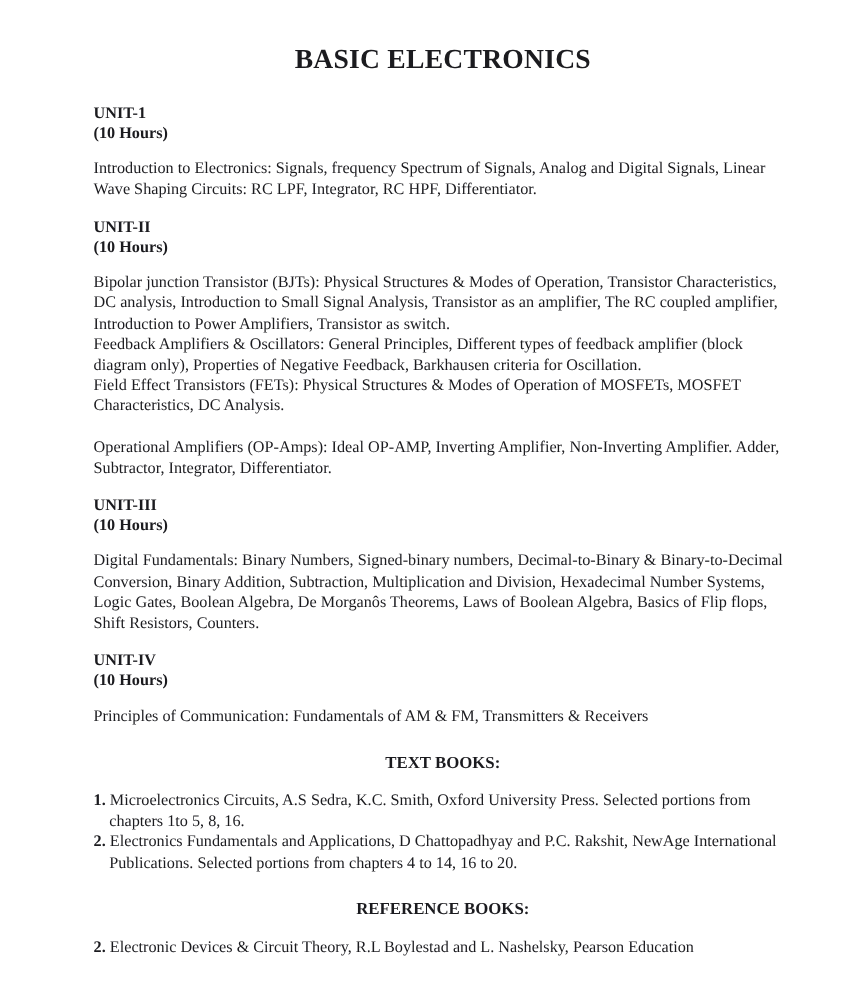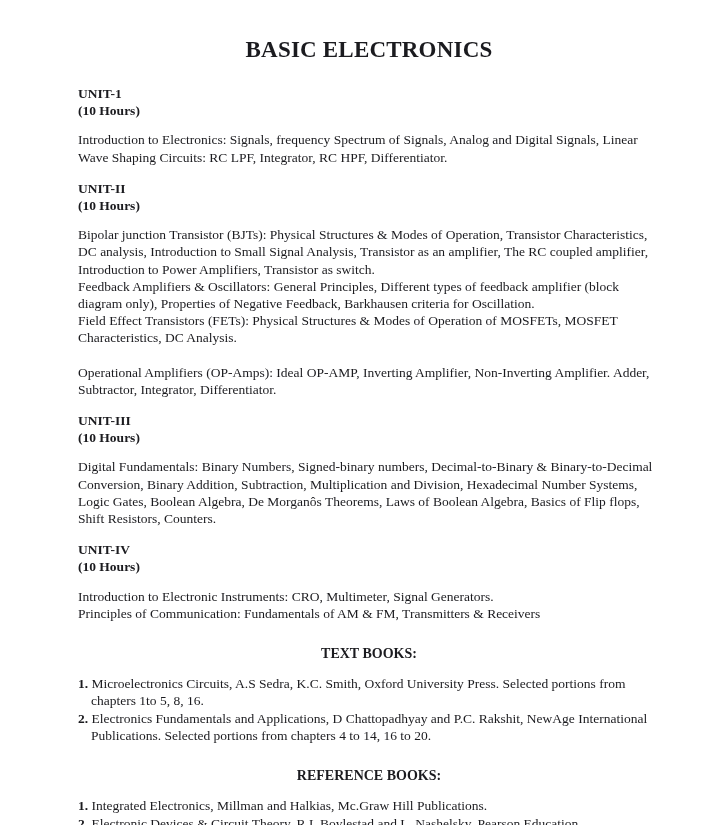--- a/index.html
+++ b/index.html
@@ -85,33 +85,31 @@
       <span class="hours">(10 Hours)</span>
     </div>
     <p class="body-par">Digital Fundamentals: Binary Numbers, Signed-binary numbers, Decimal-to-Binary &amp; Binary-to-Decimal Conversion, Binary Addition, Subtraction, Multiplication and Division, Hexadecimal Number Systems, Logic Gates, Boolean Algebra, De Morganôs Theorems, Laws of Boolean Algebra, Basics of Flip flops, Shift Resistors, Counters.</p>
   </section>
 
   <section class="unit">
     <div class="unit-head">
       <span>UNIT-IV</span>
       <span class="hours">(10 Hours)</span>
     </div>
-    <p class="body-par">Introduction to Electronic Instruments: CRO, Multimeter, Signal Generators.</p>
     <p class="body-par">Principles of Communication: Fundamentals of AM &amp; FM, Transmitters &amp; Receivers</p>
   </section>
 
   <section>
     <div class="books-head">TEXT BOOKS:</div>
     <ol class="book-list">
       <li><span class="num">1.</span> <span>Microelectronics Circuits, A.S Sedra, K.C. Smith, Oxford University Press. Selected portions from chapters 1to 5, 8, 16.</span></li>
       <li><span class="num">2.</span> <span>Electronics Fundamentals and Applications, D Chattopadhyay and P.C. Rakshit, NewAge International Publications. Selected portions from chapters 4 to 14, 16 to 20.</span></li>
     </ol>
   </section>
 
   <section>
     <div class="books-head">REFERENCE BOOKS:</div>
     <ol class="book-list">
-      <li><span class="num">1.</span> <span>Integrated Electronics, Millman and Halkias, Mc.Graw Hill Publications.</span></li>
       <li><span class="num">2.</span> <span>Electronic Devices &amp; Circuit Theory, R.L Boylestad and L. Nashelsky, Pearson Education</span></li>
     </ol>
   </section>
 
 </div>
 
 </body></html>

